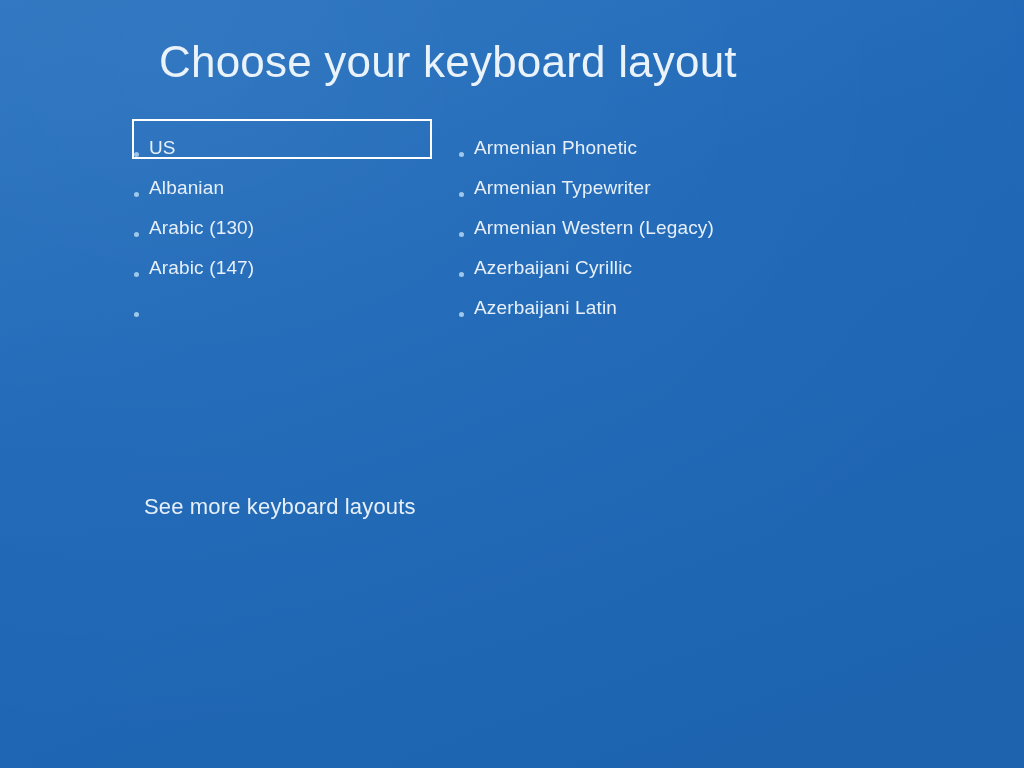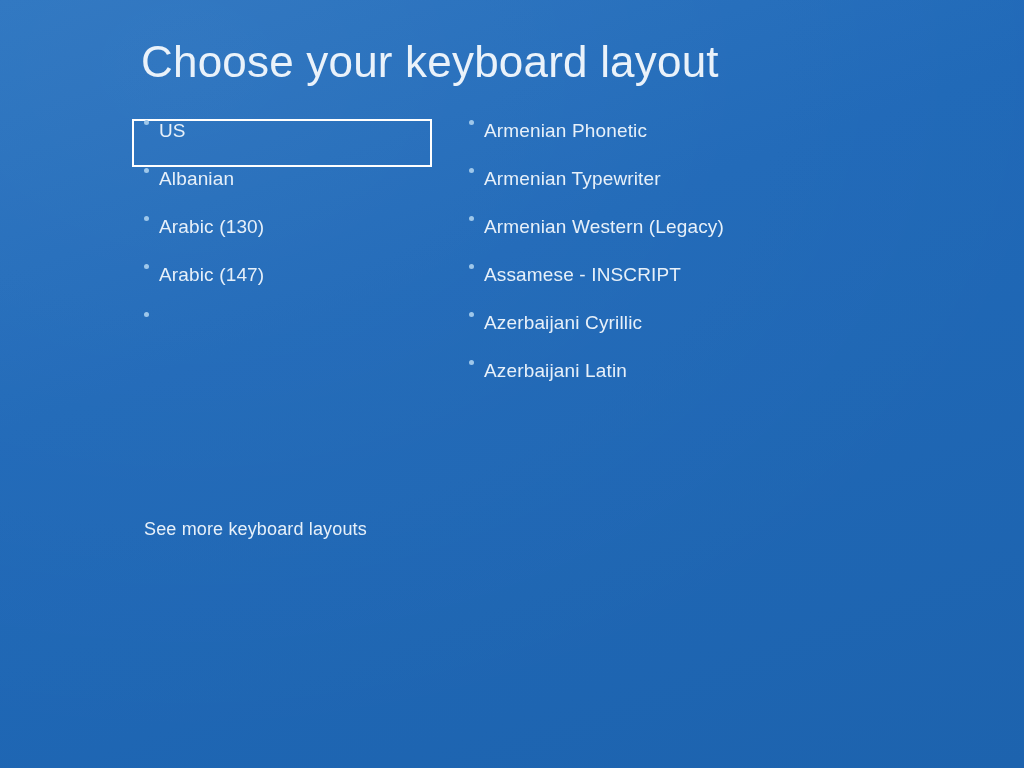--- a/index.html
+++ b/index.html
@@ -26,21 +26,21 @@
       radial-gradient(ellipse 1300px 1000px at 18% 8%,
                       rgba(255,255,255,0.045) 0%,
                       rgba(255,255,255,0.015) 42%,
                       rgba(0,0,0,0.00) 70%),
       linear-gradient(160deg, #2b74c0 0%, #2069b8 38%, #1d63ae 100%);
   }
 
   
   #page-title {
     position: absolute;
-    left: 141px;
+    left: 159px;
     top: 38px;
     font-size: 44px;
     font-weight: 300;
     letter-spacing: 0.2px;
     color: #EAF2FA;
     white-space: nowrap;
     line-height: 1.1;
   }
 
   
@@ -54,23 +54,22 @@
   .layout-column {
     position: absolute;
     top: 0;
   }
   .layout-column.col-left  { left: 132px; width: 300px; }
   .layout-column.col-right { left: 457px; width: 330px; }
 
   .layout-item {
     position: relative;
     display: flex;
-    align-items: flex-start;
-    height: 48px;
-    padding-left: 10px;
+    align-items: flex-end;
+    height: 40px;
     border: 2px solid transparent;
     cursor: default;
     user-select: none;
   }
 
   .layout-item.is-focused {
     border-color: #FFFFFF;
   }
 
   .layout-bullet {
@@ -90,30 +89,29 @@
     letter-spacing: 0.15px;
     white-space: nowrap;
     line-height: 1;
   }
 
   
   #see-more {
     position: absolute;
     left: 142px;
     top: 492px;
-    font-size: 18px;
+    font-size: 22px;
     font-weight: 300;
     color: #E7F0F9;
     letter-spacing: 0.15px;
     white-space: nowrap;
     line-height: 26px;
     cursor: pointer;
     user-select: none;
     padding: 2px 2px;
-    margin-top: 22px;
   }
 </style>
 </head>
 <body>
 
 <div id="screen">
 
   <h1 id="page-title">Choose your keyboard layout</h1>
 
   <div id="layout-columns">
@@ -148,24 +146,20 @@
         <div class="layout-item">
           <span class="layout-bullet"></span>
           <span class="layout-label">Armenian Typewriter</span>
         </div>
         <div class="layout-item">
           <span class="layout-bullet"></span>
           <span class="layout-label">Armenian Western (Legacy)</span>
         </div>
         <div class="layout-item">
           <span class="layout-bullet"></span>
-          <span class="layout-label">Assamese - INSCRIPT</span>
-        </div>
-        <div class="layout-item">
-          <span class="layout-bullet"></span>
           <span class="layout-label">Azerbaijani Cyrillic</span>
         </div>
         <div class="layout-item">
           <span class="layout-bullet"></span>
           <span class="layout-label">Azerbaijani Latin</span>
         </div>
       </div>
 
   </div>
 

